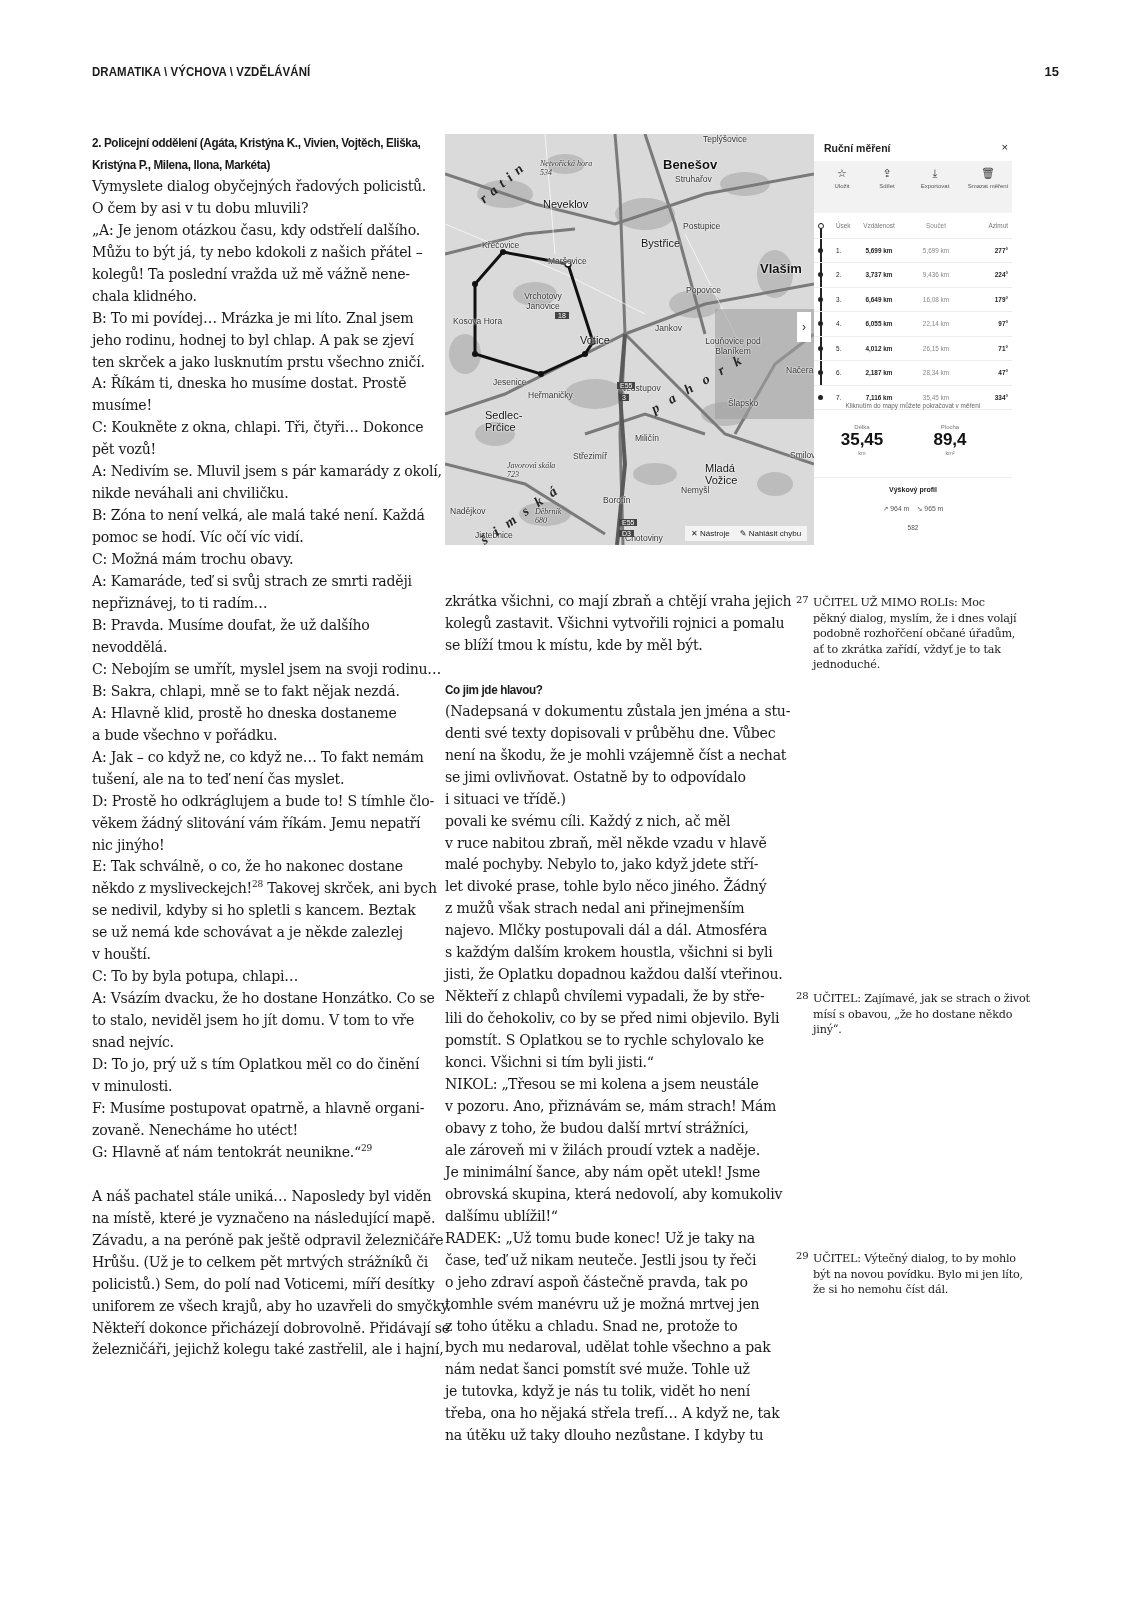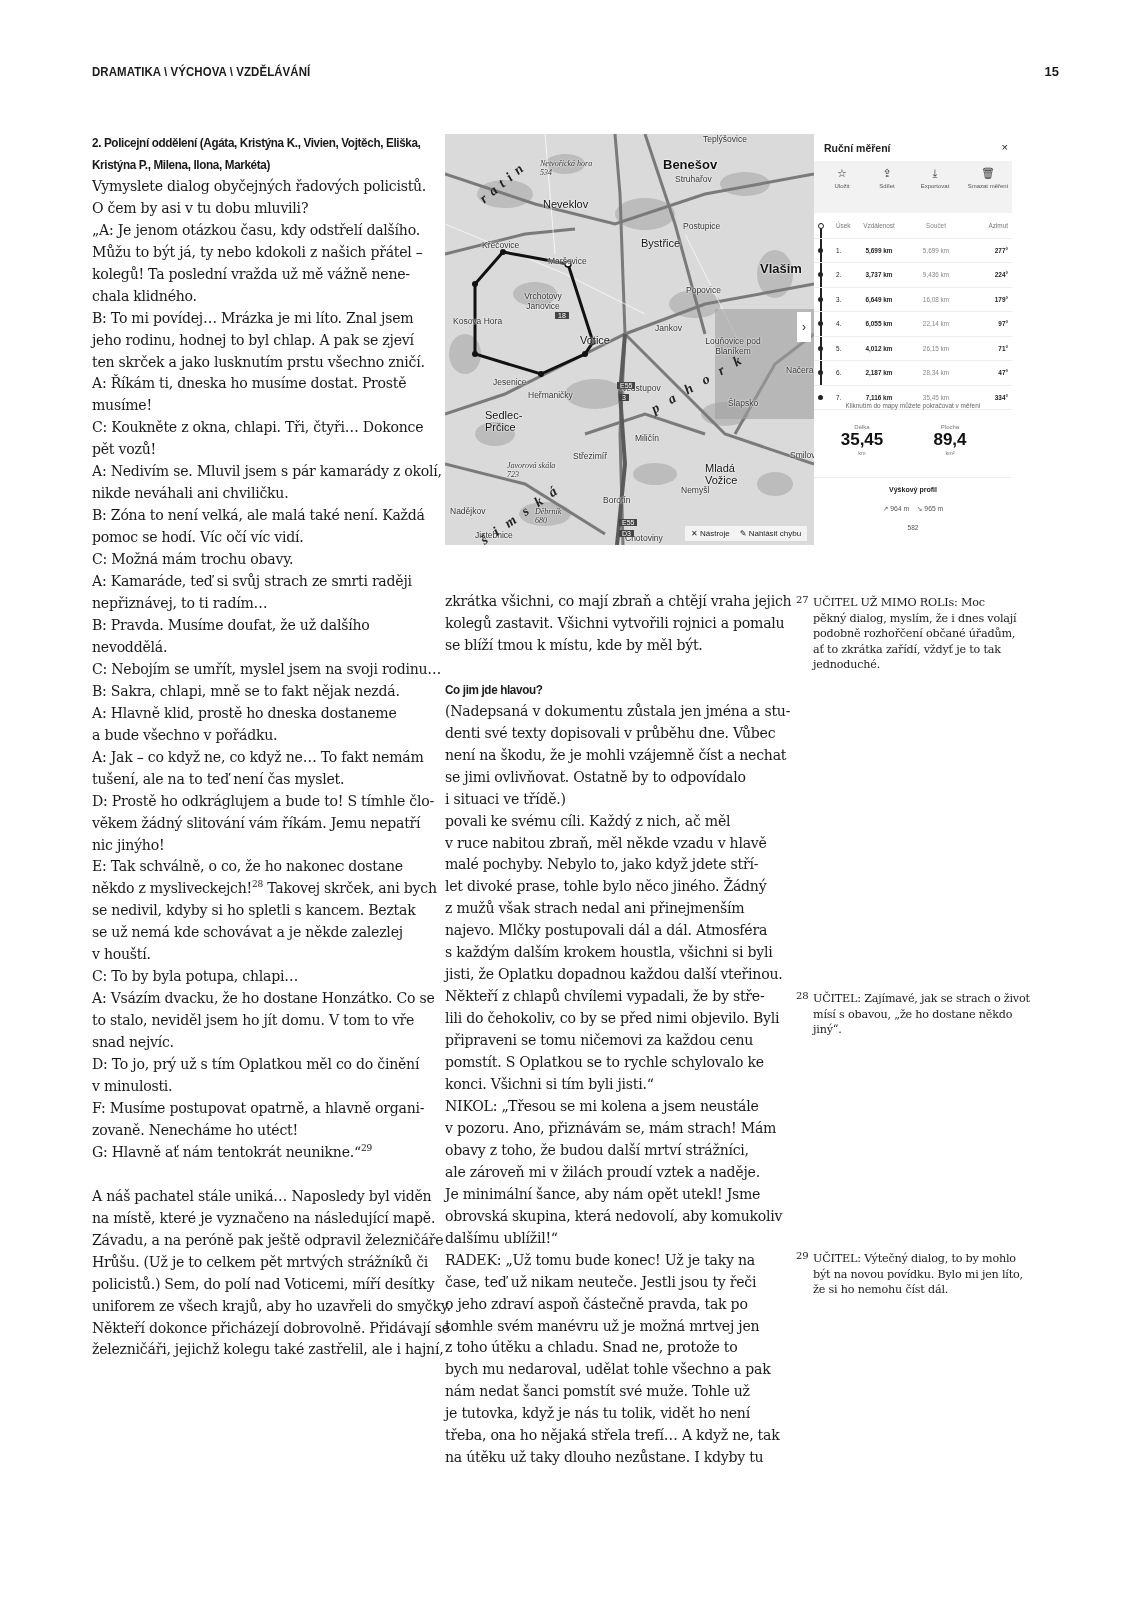--- a/index.html
+++ b/index.html
@@ -344,21 +344,20 @@
       <p>povali ke svému cíli. Každý z nich, ač měl</p>
       <p>v ruce nabitou zbraň, měl někde vzadu v hlavě</p>
       <p>malé pochyby. Nebylo to, jako když jdete stří-</p>
       <p>let divoké prase, tohle bylo něco jiného. Žádný</p>
       <p>z mužů však strach nedal ani přinejmenším</p>
       <p>najevo. Mlčky postupovali dál a dál. Atmosféra</p>
       <p>s každým dalším krokem houstla, všichni si byli</p>
       <p>jisti, že Oplatku dopadnou každou další vteřinou.</p>
       <p>Někteří z chlapů chvílemi vypadali, že by stře-</p>
       <p>lili do čehokoliv, co by se před nimi objevilo. Byli</p>
-      <p>připraveni se tomu ničemovi za každou cenu</p>
       <p>pomstít. S Oplatkou se to rychle schylovalo ke</p>
       <p>konci. Všichni si tím byli jisti.“</p>
       <p>NIKOL: „Třesou se mi kolena a jsem neustále</p>
       <p>v pozoru. Ano, přiznávám se, mám strach! Mám</p>
       <p>obavy z toho, že budou další mrtví strážníci,</p>
       <p>ale zároveň mi v žilách proudí vztek a naděje.</p>
       <p>Je minimální šance, aby nám opět utekl! Jsme</p>
       <p>obrovská skupina, která nedovolí, aby komukoliv</p>
       <p>dalšímu ublížil!“</p>
       <p>RADEK: „Už tomu bude konec! Už je taky na</p>

